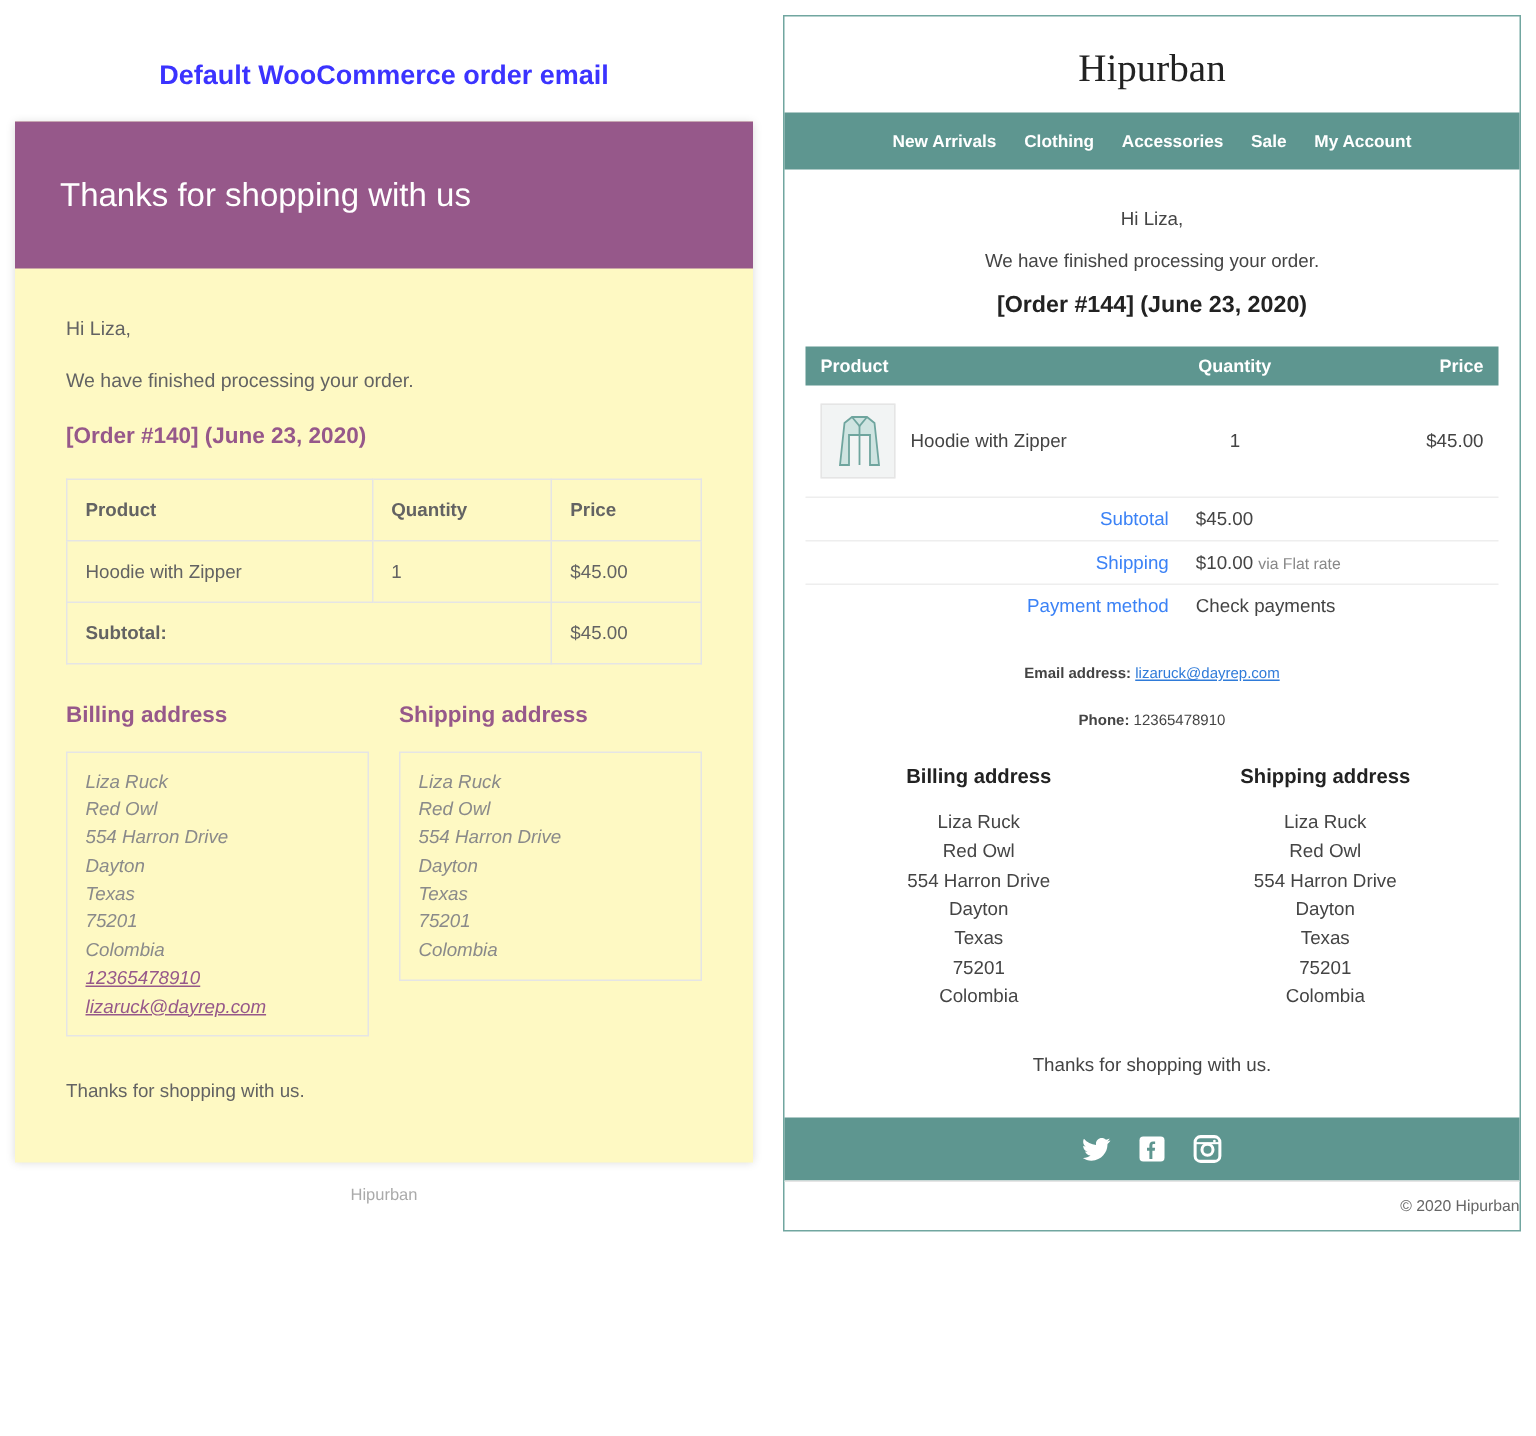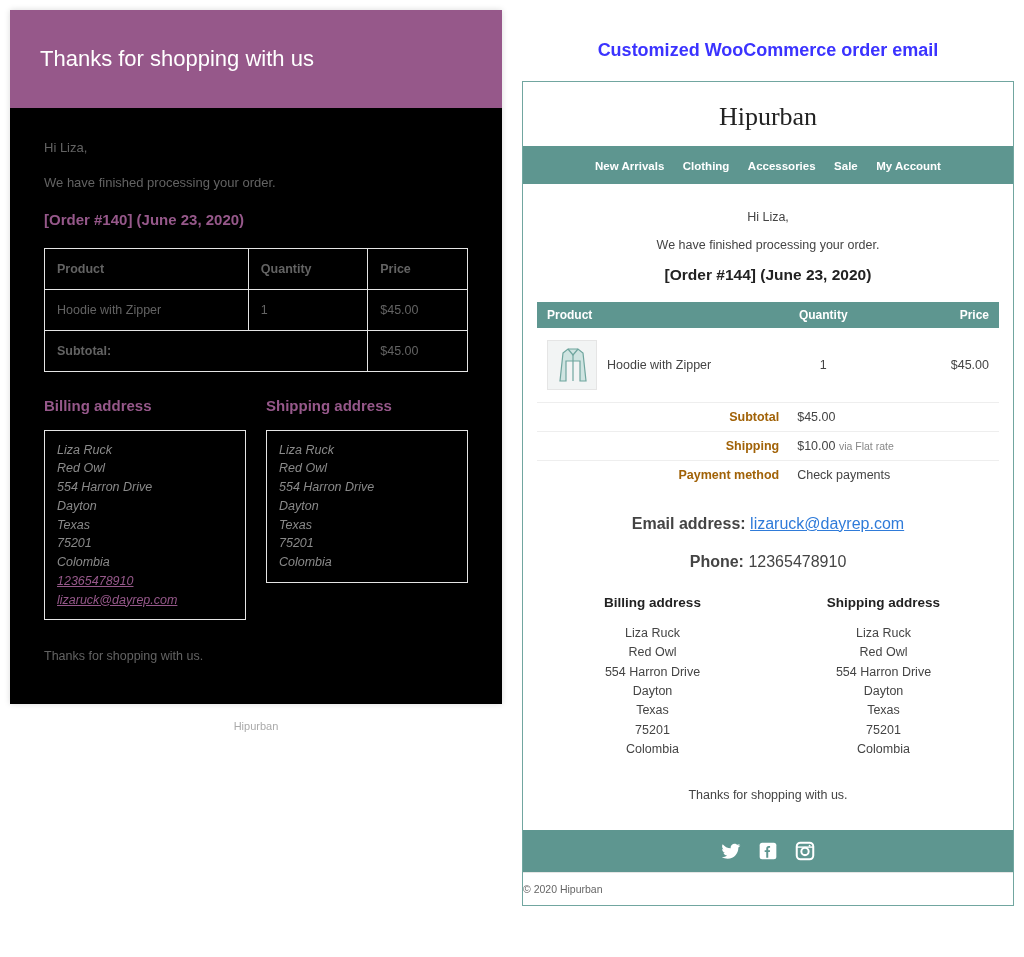--- a/index.html
+++ b/index.html
@@ -1,21 +1,21 @@
 <!DOCTYPE html>
 <html><head>
 <meta charset="utf-8">
 <style>
   * { box-sizing: border-box; margin: 0; padding: 0; }
   body { font-family: Arial, Helvetica, sans-serif; background: #fff; width: 1024px; }
   .container { display: flex; gap: 20px; padding: 10px; }
   .col { flex: 1; }
   .title { color: #3b33ff; font-weight: bold; font-size: 18px; text-align: center; padding: 30px 0 20px; }
   
-  .default-wrap { box-shadow: 0 0 6px rgba(0,0,0,0.15); background: #000000; }
+  .default-wrap { box-shadow: 0 0 6px rgba(0,0,0,0.15); background: #fef9c3; }
   .default-header { background: #96588a; color: #fff; padding: 36px 30px; font-size: 22px; font-weight: 500; }
   .default-body { padding: 30px 34px 24px; color: #636363; font-size: 13px; line-height: 1.6; }
   .default-body p { margin-bottom: 14px; }
   .order-h { color: #96588a; font-weight: bold; font-size: 15px; margin: 6px 0 16px; }
   .def-table { width: 100%; border-collapse: collapse; margin-bottom: 22px; }
   .def-table th, .def-table td { border: 1px solid #e5e5e5; padding: 10px 12px; text-align: left; font-size: 12.5px; color: #636363; }
   .def-table th { font-weight: bold; }
   .def-table .sum-label { font-weight: bold; }
   .addr-row { display: flex; gap: 20px; }
   .addr-col { flex: 1; }
@@ -36,42 +36,43 @@
   .prod-head .c1 { flex: 2; }
   .prod-head .c2 { flex: 1; text-align: center; }
   .prod-head .c3 { flex: 1; text-align: right; }
   .prod-row { display: flex; align-items: center; padding: 12px 10px; text-align: left; font-size: 12.5px; color: #444; }
   .prod-row .c1 { flex: 2; display: flex; align-items: center; gap: 10px; }
   .prod-row .c2 { flex: 1; text-align: center; }
   .prod-row .c3 { flex: 1; text-align: right; }
   .thumb { width: 50px; height: 50px; background: #f2f4f4; border: 1px solid #e5e5e5; position: relative; }
   .thumb svg { width: 50px; height: 50px; }
   .sum-row { display: flex; border-top: 1px solid #eee; padding: 7px 0; font-size: 12.5px; }
-  .sum-row .l { flex: 1.2; text-align: right; font-weight: bold; padding-right: 18px; color: #a16207; }
+  .sum-row .l { flex: 1.2; text-align: right; font-weight: normal; padding-right: 18px; color: #3b82f6; }
   .sum-row .v { flex: 1; text-align: left; color: #444; }
   .via { font-size: 10.5px; color: #888; margin-top: 43px; }
   .cust-details { margin-top: 26px; }
   .cust-details h3 { font-size: 14.5px; font-weight: bold; color: #222; margin-bottom: 10px; }
-  .cust-details .line { font-size: 16px; color: #444; margin-bottom: 4px; margin-top: 20px; }
+  .cust-details .line { font-size: 10px; color: #444; margin-bottom: 4px; margin-top: 20px; }
   .cust-details .line b { font-weight: bold; }
   .cust-details a { color: #2f7bd9; text-decoration: underline; }
   .addr-row2 { display: flex; margin-top: 22px; }
   .addr-col2 { flex: 1; text-align: center; font-size: 12.5px; color: #444; line-height: 1.55; }
   .addr-col2 h4 { font-size: 13.5px; font-weight: bold; margin-bottom: 10px; color: #222; }
   .thanks { margin: 28px 0 18px; font-size: 12.5px; color: #444; }
   .social-bar { background: #5e9690; padding: 10px 0; text-align: center; }
   .social-bar svg { margin: 0 6px; vertical-align: middle; }
-  .custom-footer { text-align: left; font-size: 10.5px; color: #666; padding: 10px 0; border-top: 1px solid #e5e5e5; }
+  .custom-footer { text-align: right; font-size: 10.5px; color: #666; padding: 10px 0; border-top: 1px solid #e5e5e5; }
 </style>
 </head>
 <body>
 
 <div class="container">
 
   <div class="col">
+    <div class="title">Default  WooCommerce order email</div>
     <div class="default-wrap">
       <div class="default-header">Thanks for shopping with us</div>
       <div class="default-body">
         <p>Hi Liza,</p>
         <p>We have finished processing your order.</p>
         <div class="order-h">[Order #140] (June 23, 2020)</div>
         <table class="def-table">
           <tbody>
               <tr>
             <th>Product</th>
@@ -117,21 +118,20 @@
             </div>
           </div>
         </div>
         <p class="closing">Thanks for shopping with us.</p>
       </div>
     </div>
     <div class="default-footer">Hipurban</div>
   </div>
 
   <div class="col">
-    <div class="title">Customized WooCommerce order email</div>
     <div class="custom-wrap">
       <div class="custom-brand">Hipurban</div>
       <div class="custom-nav">
         <span>New Arrivals</span>
         <span>Clothing</span>
         <span>Accessories</span>
         <span>Sale</span>
         <span>My Account</span>
       </div>
       <div class="custom-body">

